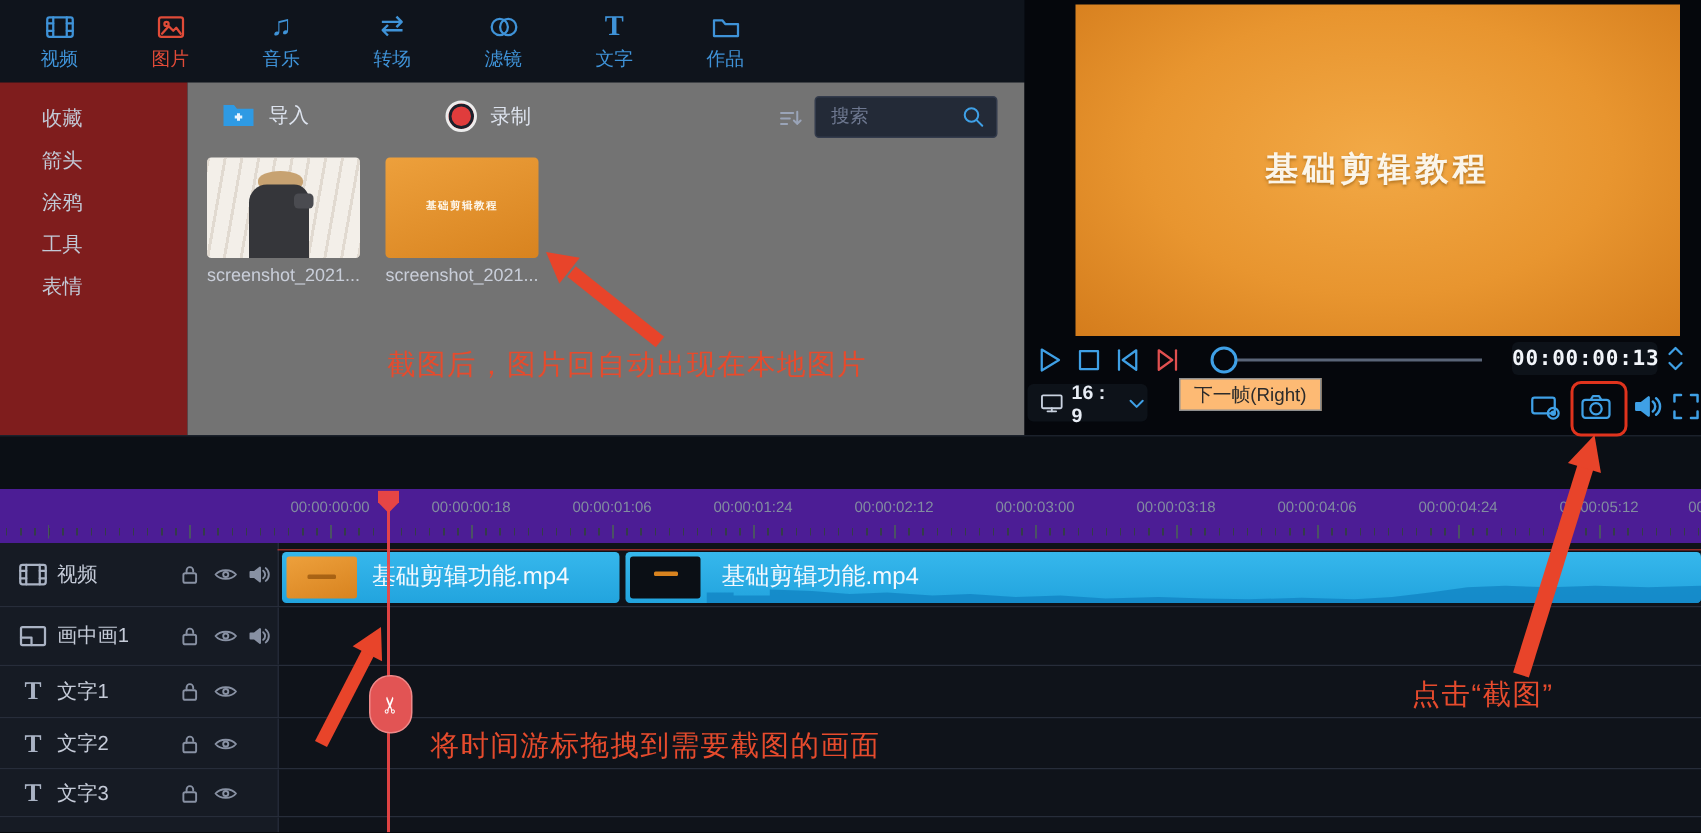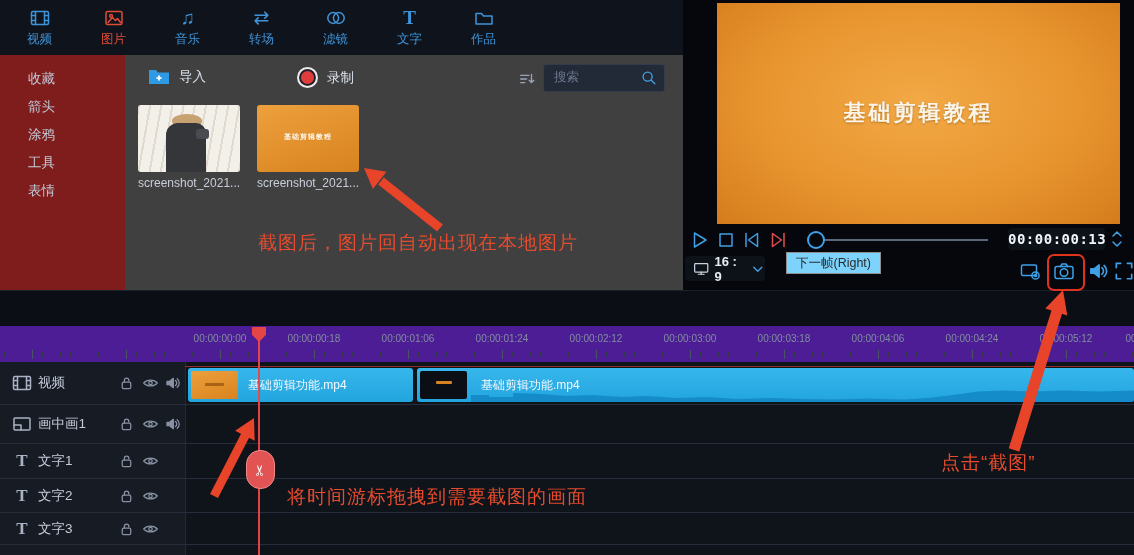--- a/index.html
+++ b/index.html
@@ -16,21 +16,21 @@
   .tab .glyphic{font-size:19px;line-height:20px;height:20px;}
   .tab .serifT{font-family:"Liberation Serif","DejaVu Serif",serif;font-size:19px;font-weight:bold;line-height:20px;height:20px;}
 
   
   #sidebar{left:0;top:55px;width:125px;height:235px;background:#7f1d1d;}
   .side-item{position:relative;height:28px;line-height:28px;padding-left:28px;font-size:13.5px;color:#c2c9d6;cursor:pointer;}
   .side-item.active{color:#4db6f0;}
   .side-item.active .sbar{position:absolute;left:0;top:4px;width:4px;height:20px;background:#2d9cf0;}
 
   
-  #mediapanel{left:125px;top:55px;width:558px;height:235px;background:#404040;}
+  #mediapanel{left:125px;top:55px;width:558px;height:235px;background:#737373;}
   .mbtn{position:absolute;top:12px;display:flex;align-items:center;gap:9px;font-size:13.5px;color:#dde3ee;cursor:pointer;}
   #recdot{width:17px;height:17px;border-radius:50%;background:#e03c3c;border:2px solid #ececec;box-shadow:0 0 0 2px #1b212c inset;}
   #searchbox{position:absolute;left:418px;top:9px;width:120px;height:26px;background:#232a37;border:1px solid #333b4c;border-radius:3px;}
   #searchbox input{position:absolute;left:0;top:0;width:88px;height:24px;background:transparent;border:none;outline:none;color:#dfe4ee;font-size:12.5px;padding:0 0 0 10px;font-family:inherit;}
   #searchbox input::placeholder{color:#6e7890;}
   .thumb{position:absolute;top:50px;width:102px;height:67px;border-radius:3px;overflow:hidden;cursor:pointer;}
   .thumbcap{position:absolute;top:121px;width:104px;font-size:12px;color:#c9ced9;white-space:nowrap;overflow:hidden;}
   #thumb1{left:13px;background:#f3efe9;}
   #thumb1 .stripe{position:absolute;inset:0;background:repeating-linear-gradient(100deg,rgba(210,200,188,.55) 0 2px,transparent 2px 11px);}
   #hat{position:absolute;left:34px;top:9px;width:30px;height:13px;border-radius:50% 50% 40% 40%;background:#c7a271;}
@@ -46,21 +46,21 @@
   .pbtn{position:absolute;top:230px;width:20px;height:20px;color:#3fa0e6;cursor:pointer;}
   .pbtn.red{color:#e05050;}
   #sliderline{position:absolute;left:137px;top:239px;width:168px;height:2px;background:#5a6578;}
   #sliderhandle{position:absolute;left:124px;top:231px;width:14px;height:14px;border-radius:50%;border:2.5px solid #3fa0e6;background:#05070c;cursor:pointer;}
   #timecode{position:absolute;left:325px;top:228px;width:97px;height:22px;background:#0d1219;border-radius:4px;color:#f2f5fa;
     font-family:"DejaVu Sans Mono","Liberation Mono",monospace;font-size:14px;font-weight:bold;text-align:center;line-height:23px;letter-spacing:.5px;}
   #tcspin{position:absolute;left:427px;top:227px;width:14px;height:24px;color:#3fa0e6;cursor:pointer;}
   #aspectbox{position:absolute;left:2px;top:256px;width:80px;height:25px;background:#0d1219;border-radius:4px;display:flex;align-items:center;gap:5px;padding-left:8px;box-sizing:border-box;cursor:pointer;}
   #aspectbox .alabel{font-size:13px;font-weight:bold;color:#e8edf5;}
   #aspectbox .chev{color:#3fa0e6;}
-  #tooltip{position:absolute;left:103px;top:252px;height:20px;line-height:20px;padding:0 9px;background:#7dd3fc;border:1px solid #8f8f8f;color:#2b2b2b;font-size:12.5px;z-index:40;}
+  #tooltip{position:absolute;left:103px;top:252px;height:20px;line-height:20px;padding:0 9px;background:#fdba74;border:1px solid #8f8f8f;color:#2b2b2b;font-size:12.5px;z-index:40;}
   .ricon{position:absolute;top:260px;width:22px;height:22px;color:#3fa0e6;cursor:pointer;}
   #camredbox{position:absolute;left:364px;top:254px;width:34px;height:33px;border:2.5px solid #e0331d;border-radius:7px;z-index:41;}
 
   
   #tltoolbar{left:0;top:290px;width:1134px;height:36px;background:#0b0f15;border-top:1px solid #1b212b;box-sizing:border-box;}
 
   
   #ruler{left:0;top:326px;width:1134px;height:36px;background:#4c1d95;}
   .rlabel{position:absolute;top:7px;transform:translateX(-50%);font-size:10px;color:#828da0;white-space:nowrap;}
   #ticks{position:absolute;left:0;top:24px;width:1134px;height:9px;
@@ -81,21 +81,21 @@
 
   
   .clip{position:absolute;top:368px;height:34px;border-radius:3px;background:linear-gradient(180deg,#36b7ec,#22a4de);z-index:5;overflow:hidden;cursor:pointer;}
   #clip1{left:188px;width:225px;}
   #clip2{left:417px;width:717px;}
   .clipthumb{position:absolute;left:3px;top:3px;width:47px;height:28px;border-radius:2px;}
   #clip1 .clipthumb{background:linear-gradient(160deg,#eda03c,#d8831f);}
   #clip1 .minidash{position:absolute;left:14px;top:12px;width:19px;height:3px;background:rgba(120,60,0,.55);border-radius:1px;}
   #clip2 .clipthumb{background:#0b0f15;}
   #clip2 .minidash{position:absolute;left:16px;top:10px;width:16px;height:3px;background:#d8831f;border-radius:1px;}
-  .clipname{position:absolute;left:60px;top:0;height:22px;line-height:34px;font-size:12px;color:#f4f9fe;white-space:nowrap;}
+  .clipname{position:absolute;left:60px;top:0;height:22px;line-height:34px;font-size:16px;color:#f4f9fe;white-space:nowrap;}
   #wave{position:absolute;left:54px;bottom:0;width:663px;height:16px;}
 
   
   #phmarker{left:252px;top:327px;width:14px;height:15px;background:#e64545;z-index:30;
     clip-path:polygon(0 0,100% 0,100% 52%,50% 100%,0 52%);}
   #phline{left:258px;top:340px;width:2px;height:215px;background:rgba(235,70,70,.95);z-index:30;}
   #scissorpill{left:246px;top:450px;width:27px;height:37px;border-radius:14px;background:#e25454;border:1px solid #ef8a8a;z-index:60;
     display:flex;align-items:center;justify-content:center;cursor:pointer;}
   #scissorpill span{color:#fff;font-size:15px;transform:rotate(-90deg);display:block;}
 

